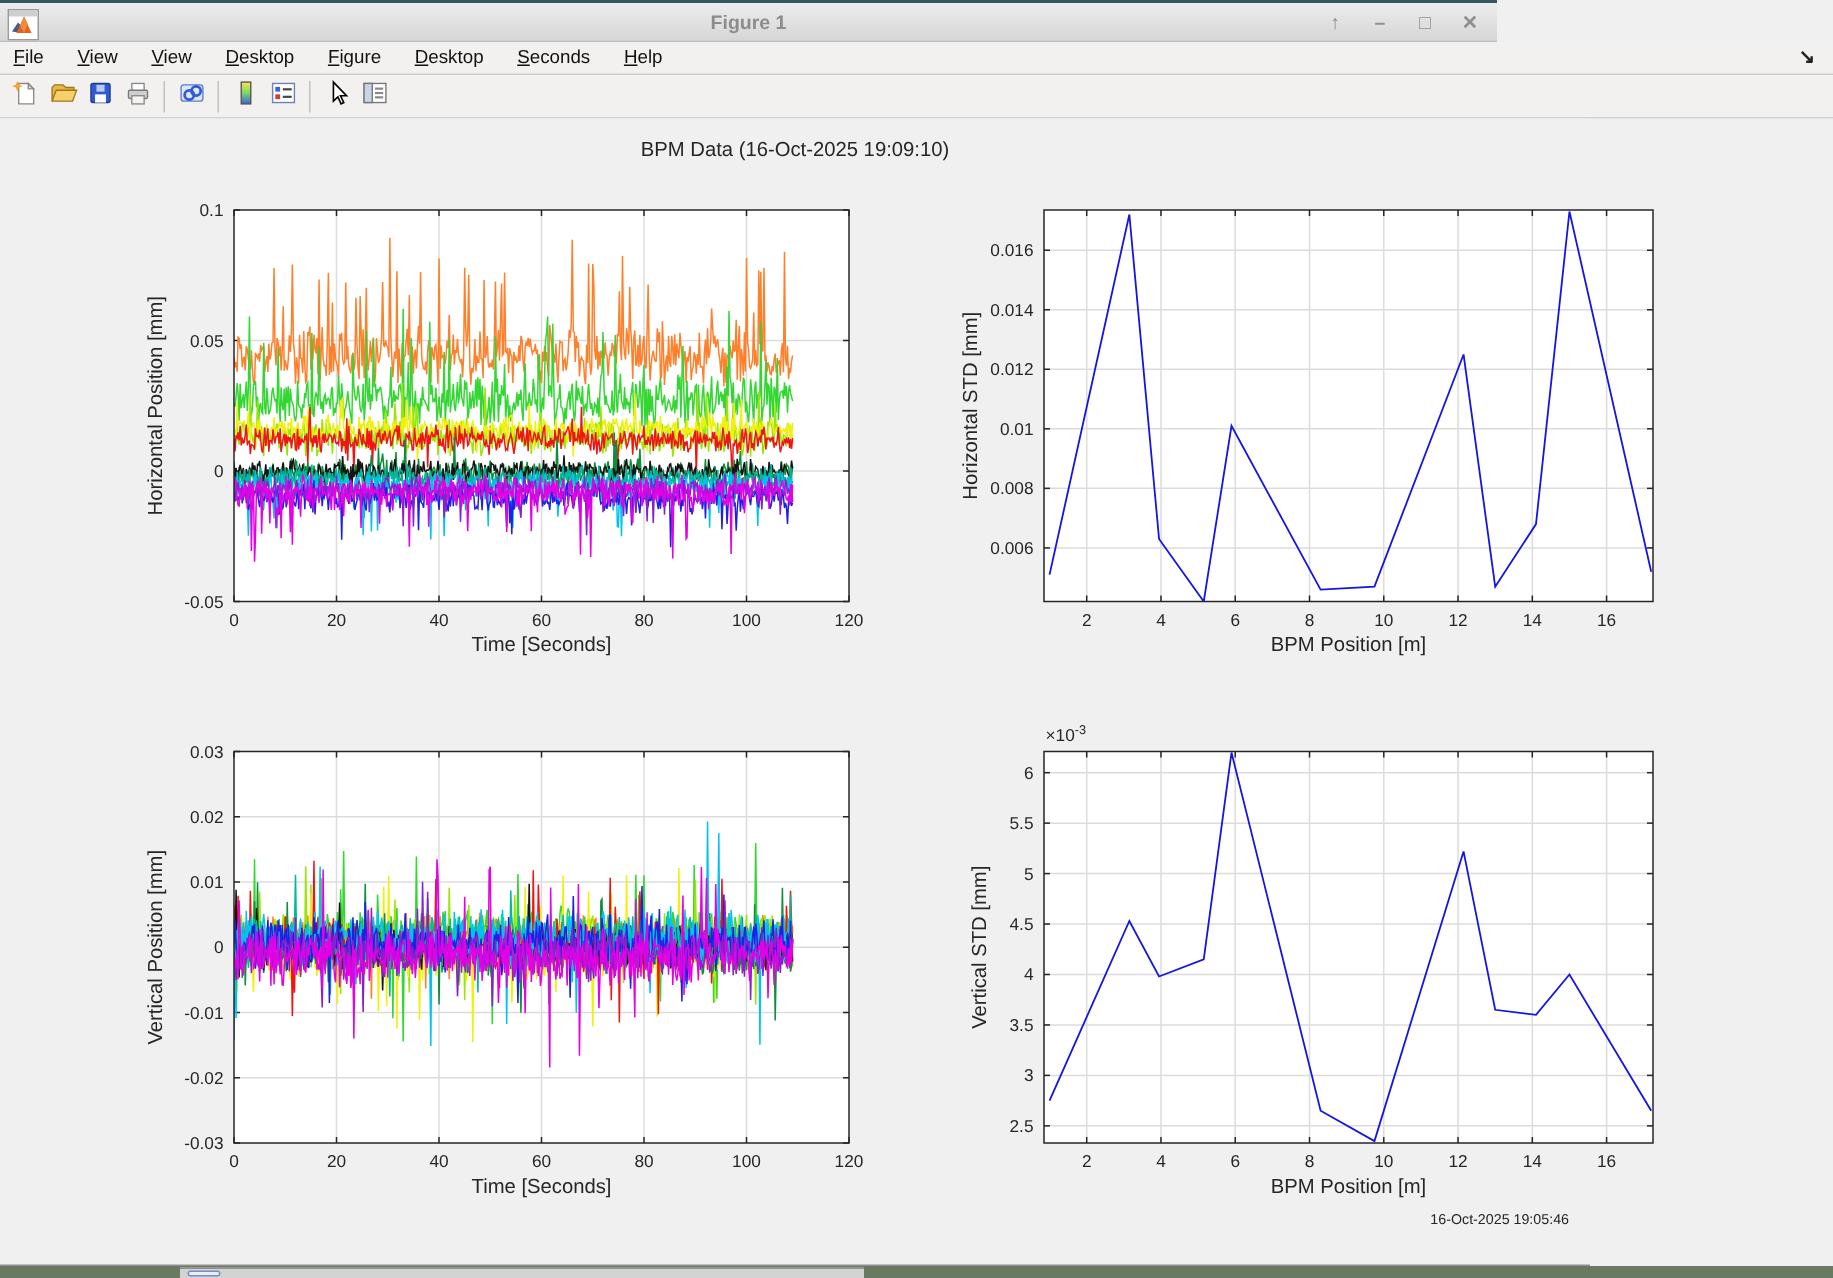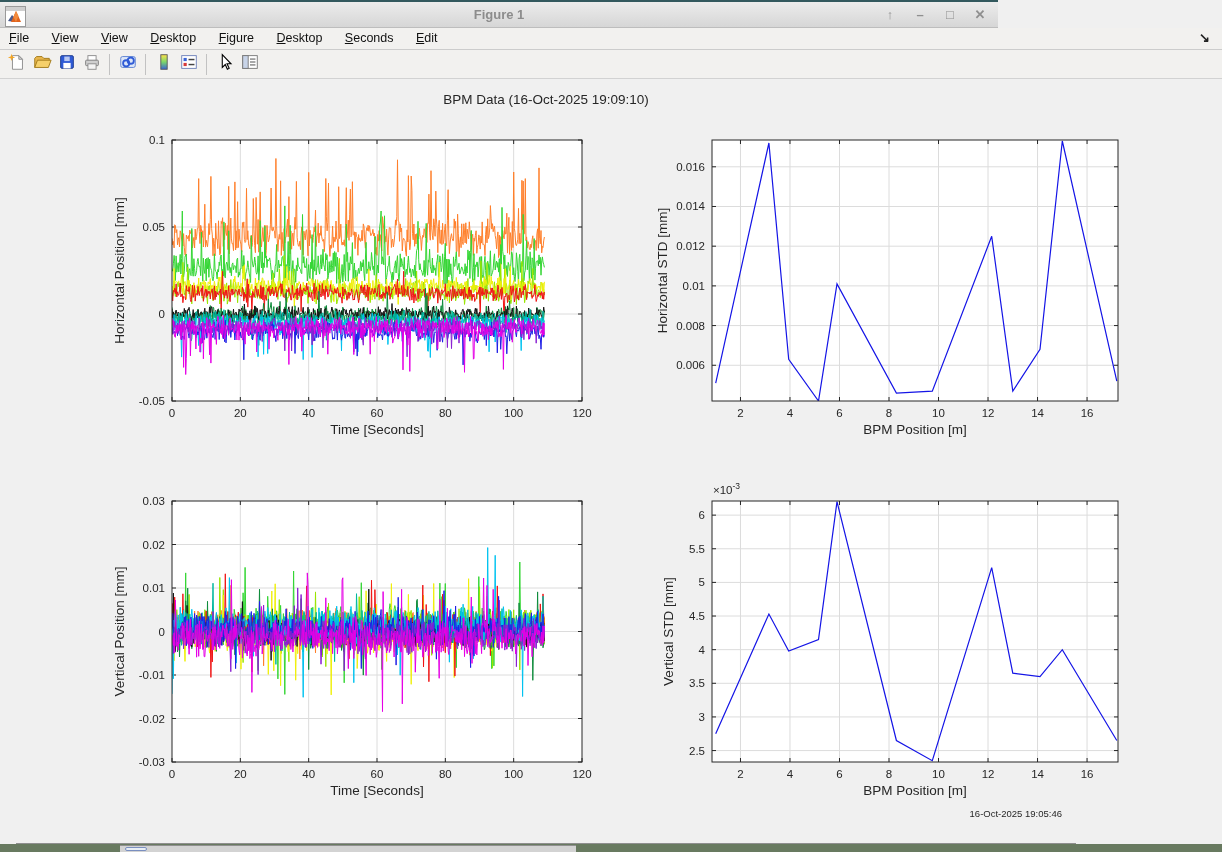--- a/index.html
+++ b/index.html
@@ -25,21 +25,21 @@
   .dock-arrow { position:absolute; right:12px; top:2px; font-size:13px; font-weight:bold; color:#222; }
 
   .toolbar { position:absolute; left:0; top:50px; width:1222px; height:29px;
              background:#f2f1ef; border-bottom:1px solid #d2d2d2;
              display:flex; align-items:center; padding-left:4px; }
   .tool-btn { width:25px; height:24px; display:flex; align-items:center; justify-content:center;
               border:1px solid transparent; border-radius:2px; }
   .tool-sep { width:1px; height:21px; background:#c2c2c2; margin:0 5px; }
 
   
-  .canvas { position:absolute; left:16px; top:79px; width:1060px; height:765px;
+  .canvas { position:absolute; left:0; top:79px; width:1060px; height:765px;
             background:#f0f0f0; border-bottom:1px solid #8f8f8f; }
   .fig-title { position:absolute; left:0; right:0; top:13px; text-align:center;
                font-size:13.5px; color:#262626; }
   .fig-timestamp { position:absolute; right:14px; top:729px; font-size:9.5px; color:#262626; }
   svg#figure-svg { position:absolute; left:0; top:0; }
   svg text { font-family:"Liberation Sans", sans-serif; fill:#262626; }
 
   
   .desktop-strip { position:absolute; left:0; top:844px; width:1222px; height:8px; background:#687a60; }
   .strip-window { position:absolute; left:120px; top:845px; width:456px; height:7px;
@@ -69,21 +69,21 @@
 </div>
 
 <div class="menubar">
   <span class="menu-item">File</span>
   <span class="menu-item">View</span>
   <span class="menu-item">View</span>
   <span class="menu-item">Desktop</span>
   <span class="menu-item">Figure</span>
   <span class="menu-item">Desktop</span>
   <span class="menu-item">Seconds</span>
-  <span class="menu-item">Edit</span>
+  <span class="menu-item">Help</span>
   <span class="dock-arrow">↘</span>
 </div>
 
 <div class="toolbar">
   <div class="tool-btn" title="New Figure">
     <span>
       <svg width="20" height="20" viewBox="0 0 22 22">
         <path d="M6,4 h7 l4,4 v11 h-11 z" fill="#ffffff" stroke="#8a8a8a"></path>
         <path d="M13,4 l4,4 h-4 z" fill="#d8d8d8" stroke="#8a8a8a"></path>
         <polygon points="5,2 6,5 9,6 6,7 5,10 4,7 1,6 4,5" fill="#f5a623"></polygon>

